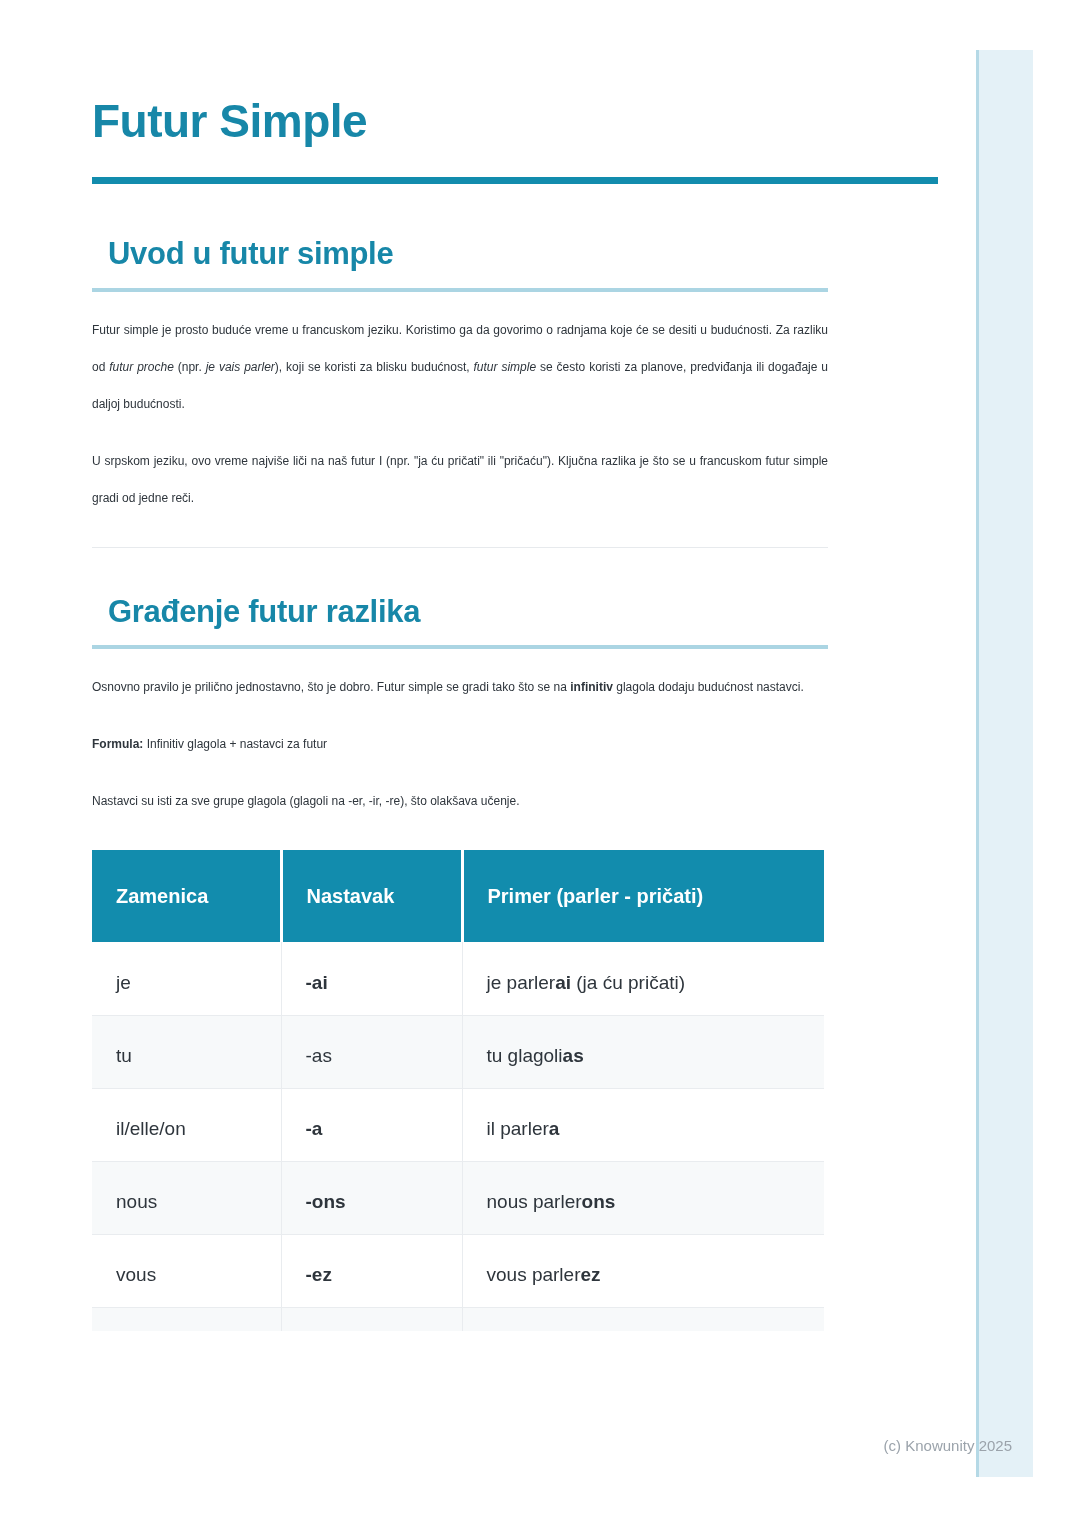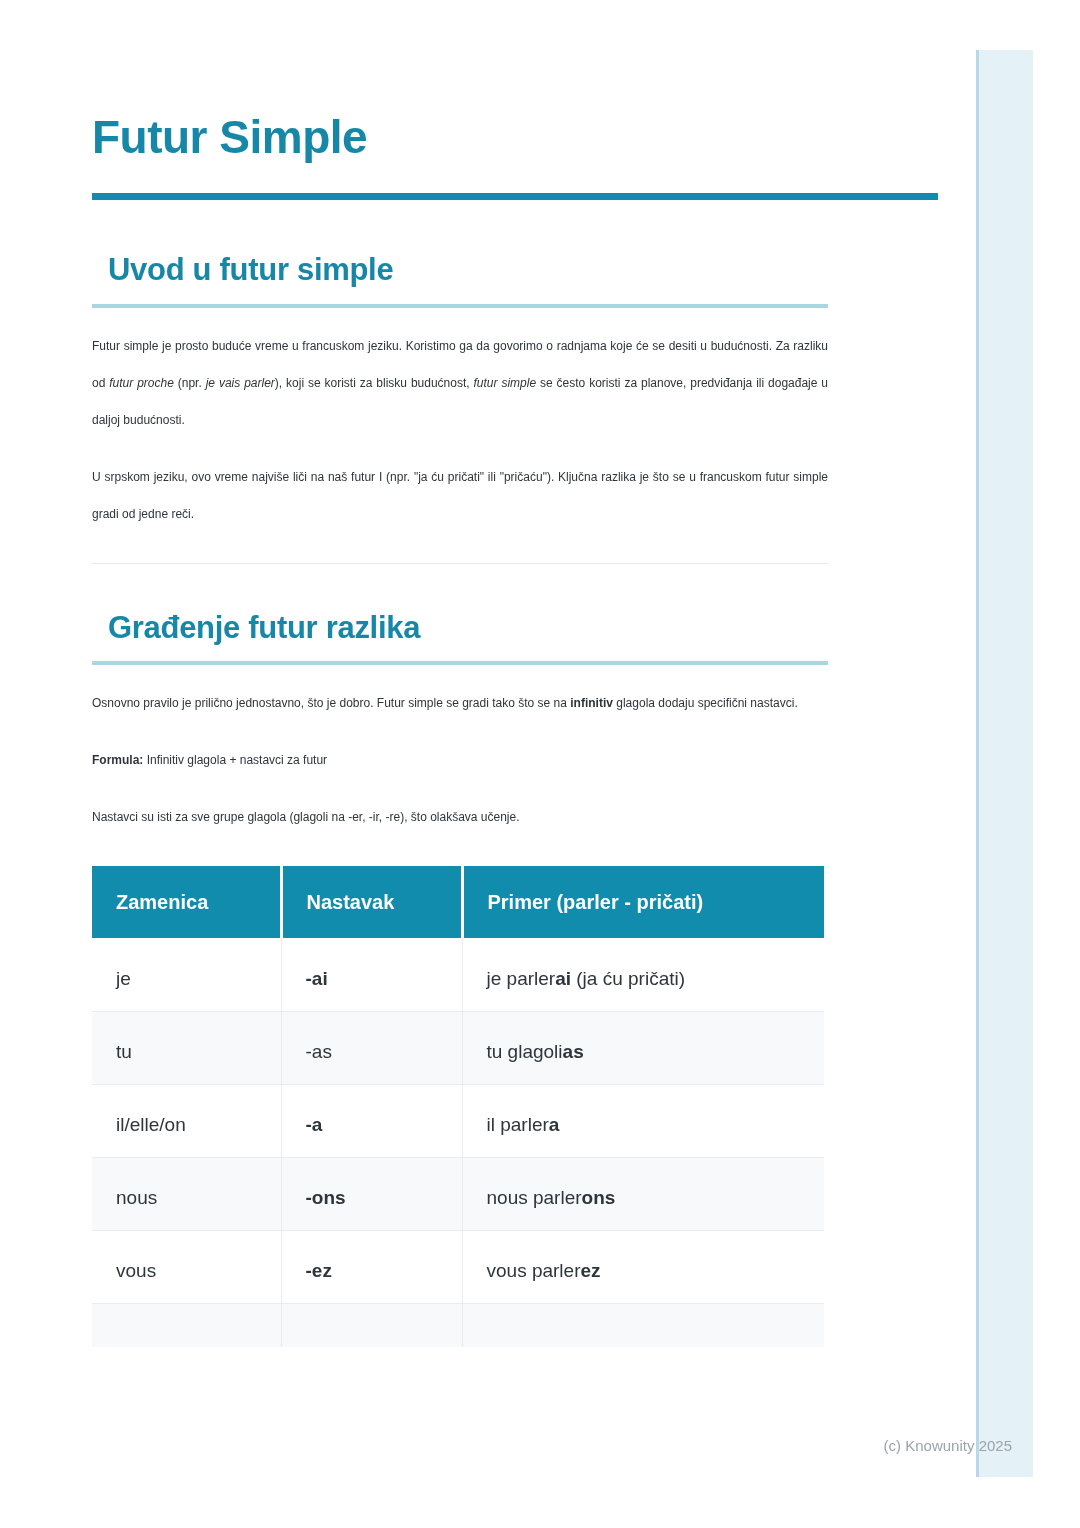--- a/index.html
+++ b/index.html
@@ -10,21 +10,21 @@
     position: relative;
     overflow: hidden;
     background: #ffffff;
     font-family: "Liberation Sans", sans-serif;
     color: #2e353c;
   }
 
   .content {
     position: absolute;
     left: 92px;
-    top: 16px;
+    top: 0;
     width: 736px;
     padding-top: 98px;
   }
 
   h1.page-title {
     margin: 0;
     font-size: 46px;
     line-height: 1;
     font-weight: 700;
     letter-spacing: -0.5px;
@@ -86,21 +86,21 @@
   table.conjugation-table col.c1 { width: 189px; }
   table.conjugation-table col.c2 { width: 181px; }
   table.conjugation-table col.c3 { width: 362px; }
 
   table.conjugation-table th {
     background: #128cad;
     color: #ffffff;
     font-weight: 700;
     font-size: 20px;
     text-align: left;
-    height: 72px;
+    height: 92px;
     padding: 0 0 0 24px;
     vertical-align: middle;
   }
   table.conjugation-table th:not(:last-child) { border-right: 3px solid #ffffff; }
 
   table.conjugation-table td {
     height: 73px;
     padding: 8px 0 0 24px;
     vertical-align: middle;
     font-size: 19px;
@@ -145,21 +145,21 @@
   <div class="section-rule"></div>
 
   <p class="body-paragraph"><span>Futur simple je prosto buduće vreme u francuskom jeziku. Koristimo ga da govorimo o radnjama koje će se desiti u budućnosti. Za razliku od </span><span style="font-style: italic;">futur proche</span><span> (npr. </span><span style="font-style: italic;">je vais parler</span><span>), koji se koristi za blisku budućnost, </span><span style="font-style: italic;">futur simple</span><span> se često koristi za planove, predviđanja ili događaje u daljoj budućnosti.</span></p>
   <p class="body-paragraph"><span>U srpskom jeziku, ovo vreme najviše liči na naš futur I (npr. "ja ću pričati" ili "pričaću"). Ključna razlika je što se u francuskom futur simple gradi od jedne reči.</span></p>
 
   <hr class="section-divider">
 
   <h2 class="section-heading second">Građenje futur razlika</h2>
   <div class="section-rule"></div>
 
-  <p class="body-paragraph"><span>Osnovno pravilo je prilično jednostavno, što je dobro. Futur simple se gradi tako što se na </span><span style="font-weight: 700;">infinitiv</span><span> glagola dodaju specifični nastavci.</span></p>
+  <p class="body-paragraph"><span>Osnovno pravilo je prilično jednostavno, što je dobro. Futur simple se gradi tako što se na </span><span style="font-weight: 700;">infinitiv</span><span> glagola dodaju budućnost nastavci.</span></p>
   <p class="body-paragraph"><span style="font-weight: 700;">Formula:</span><span> Infinitiv glagola + nastavci za futur</span></p>
   <p class="body-paragraph"><span>Nastavci su isti za sve grupe glagola (glagoli na -er, -ir, -re), što olakšava učenje.</span></p>
 
   <div class="table-clip">
     <table class="conjugation-table">
       <colgroup>
           <col class="c1">
           <col class="c2">
           <col class="c3">
         </colgroup>

